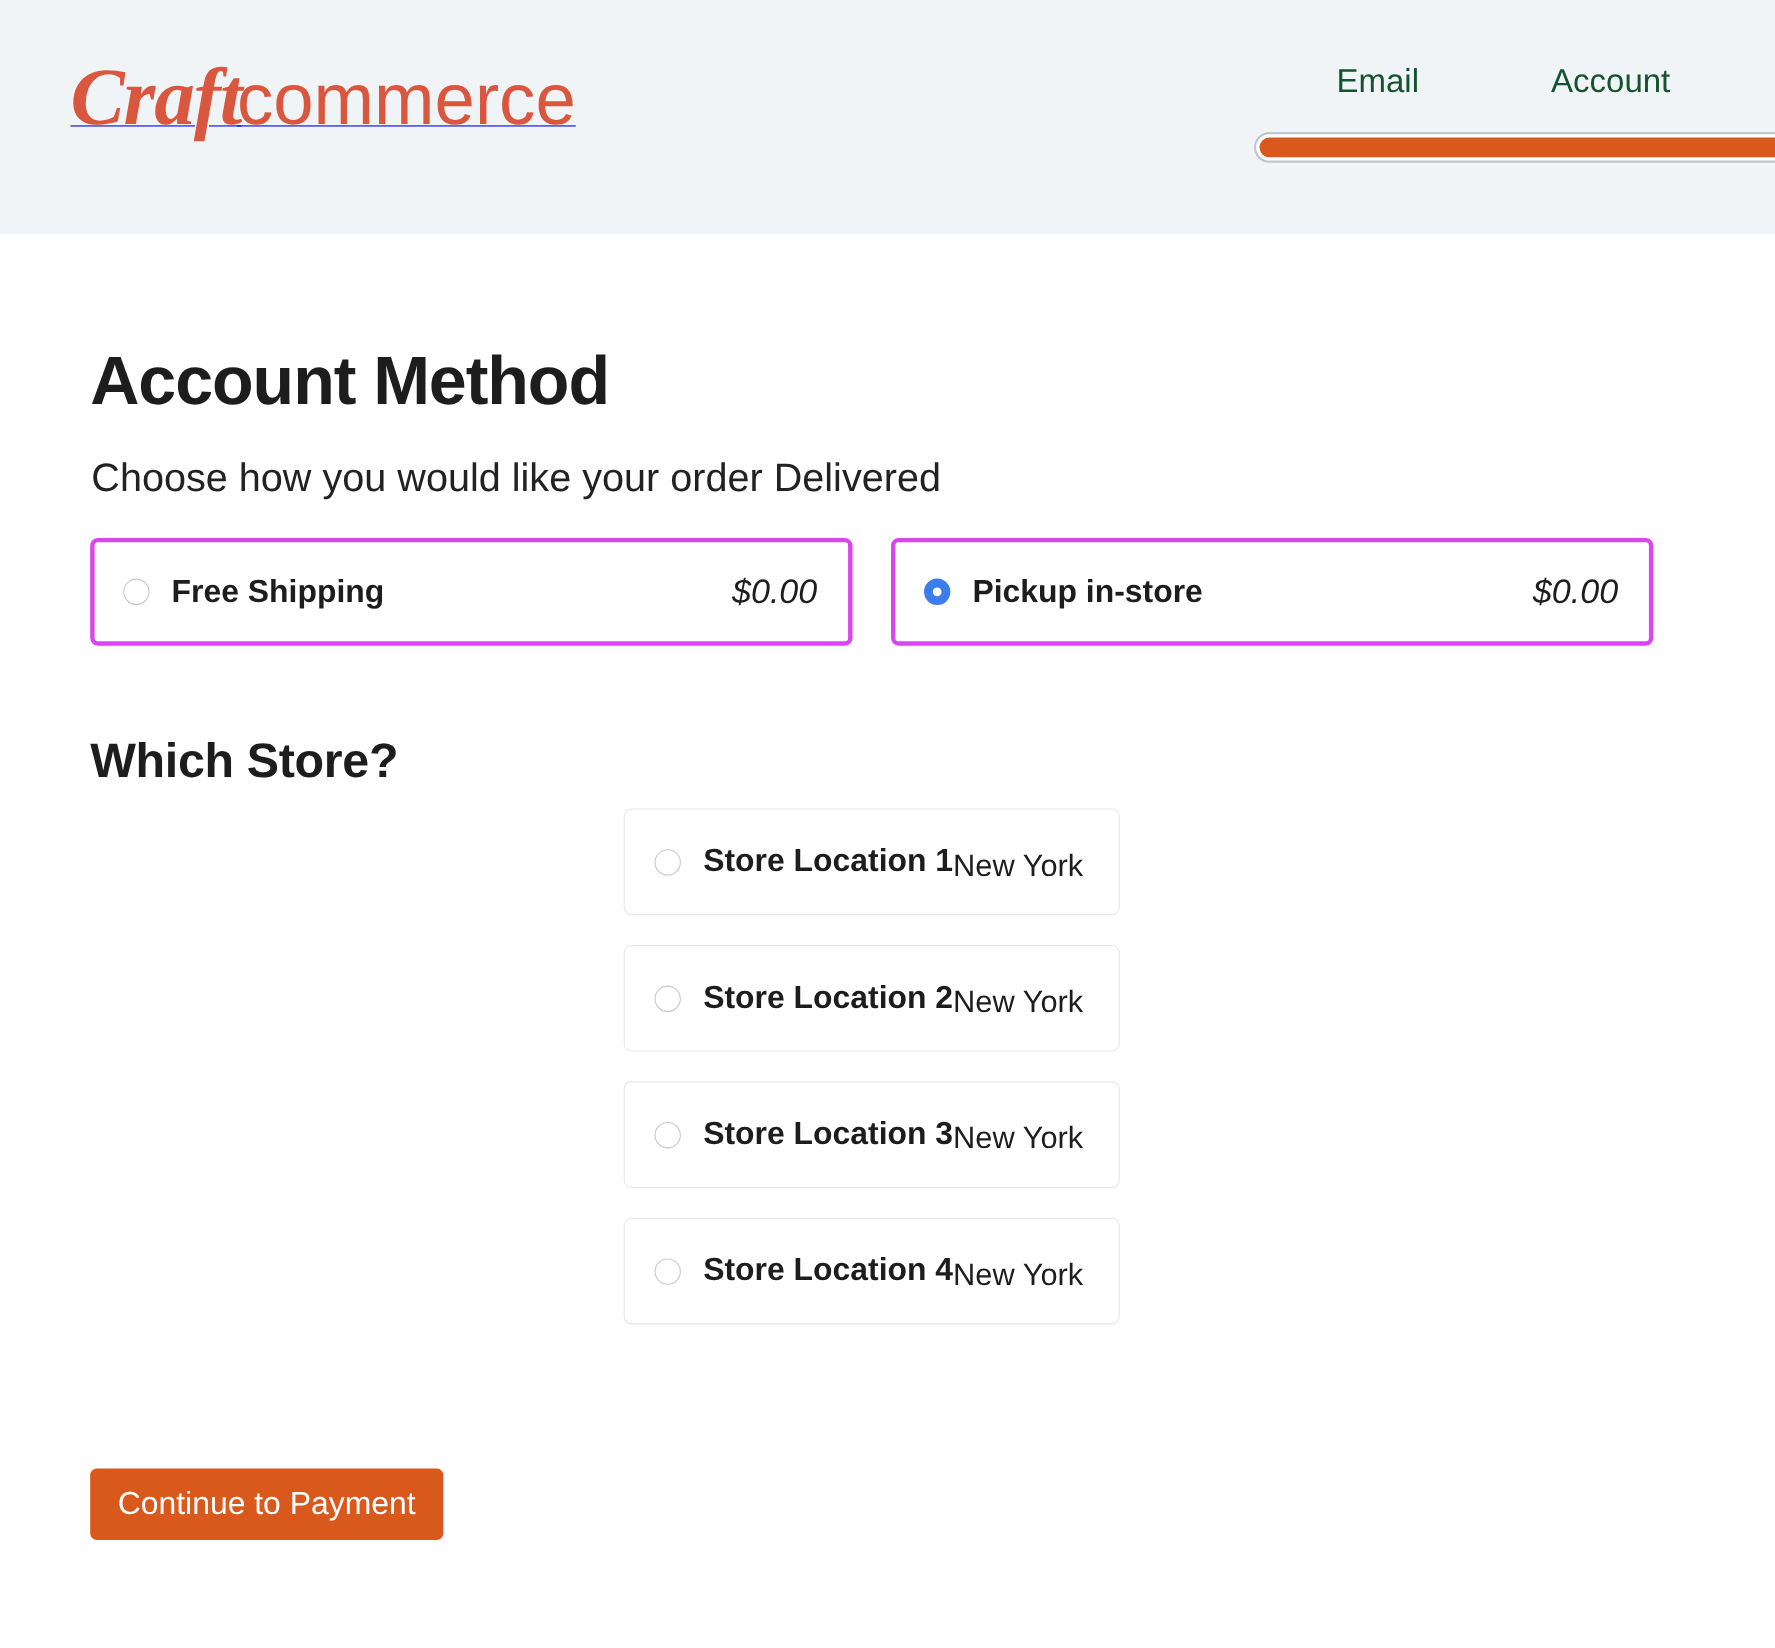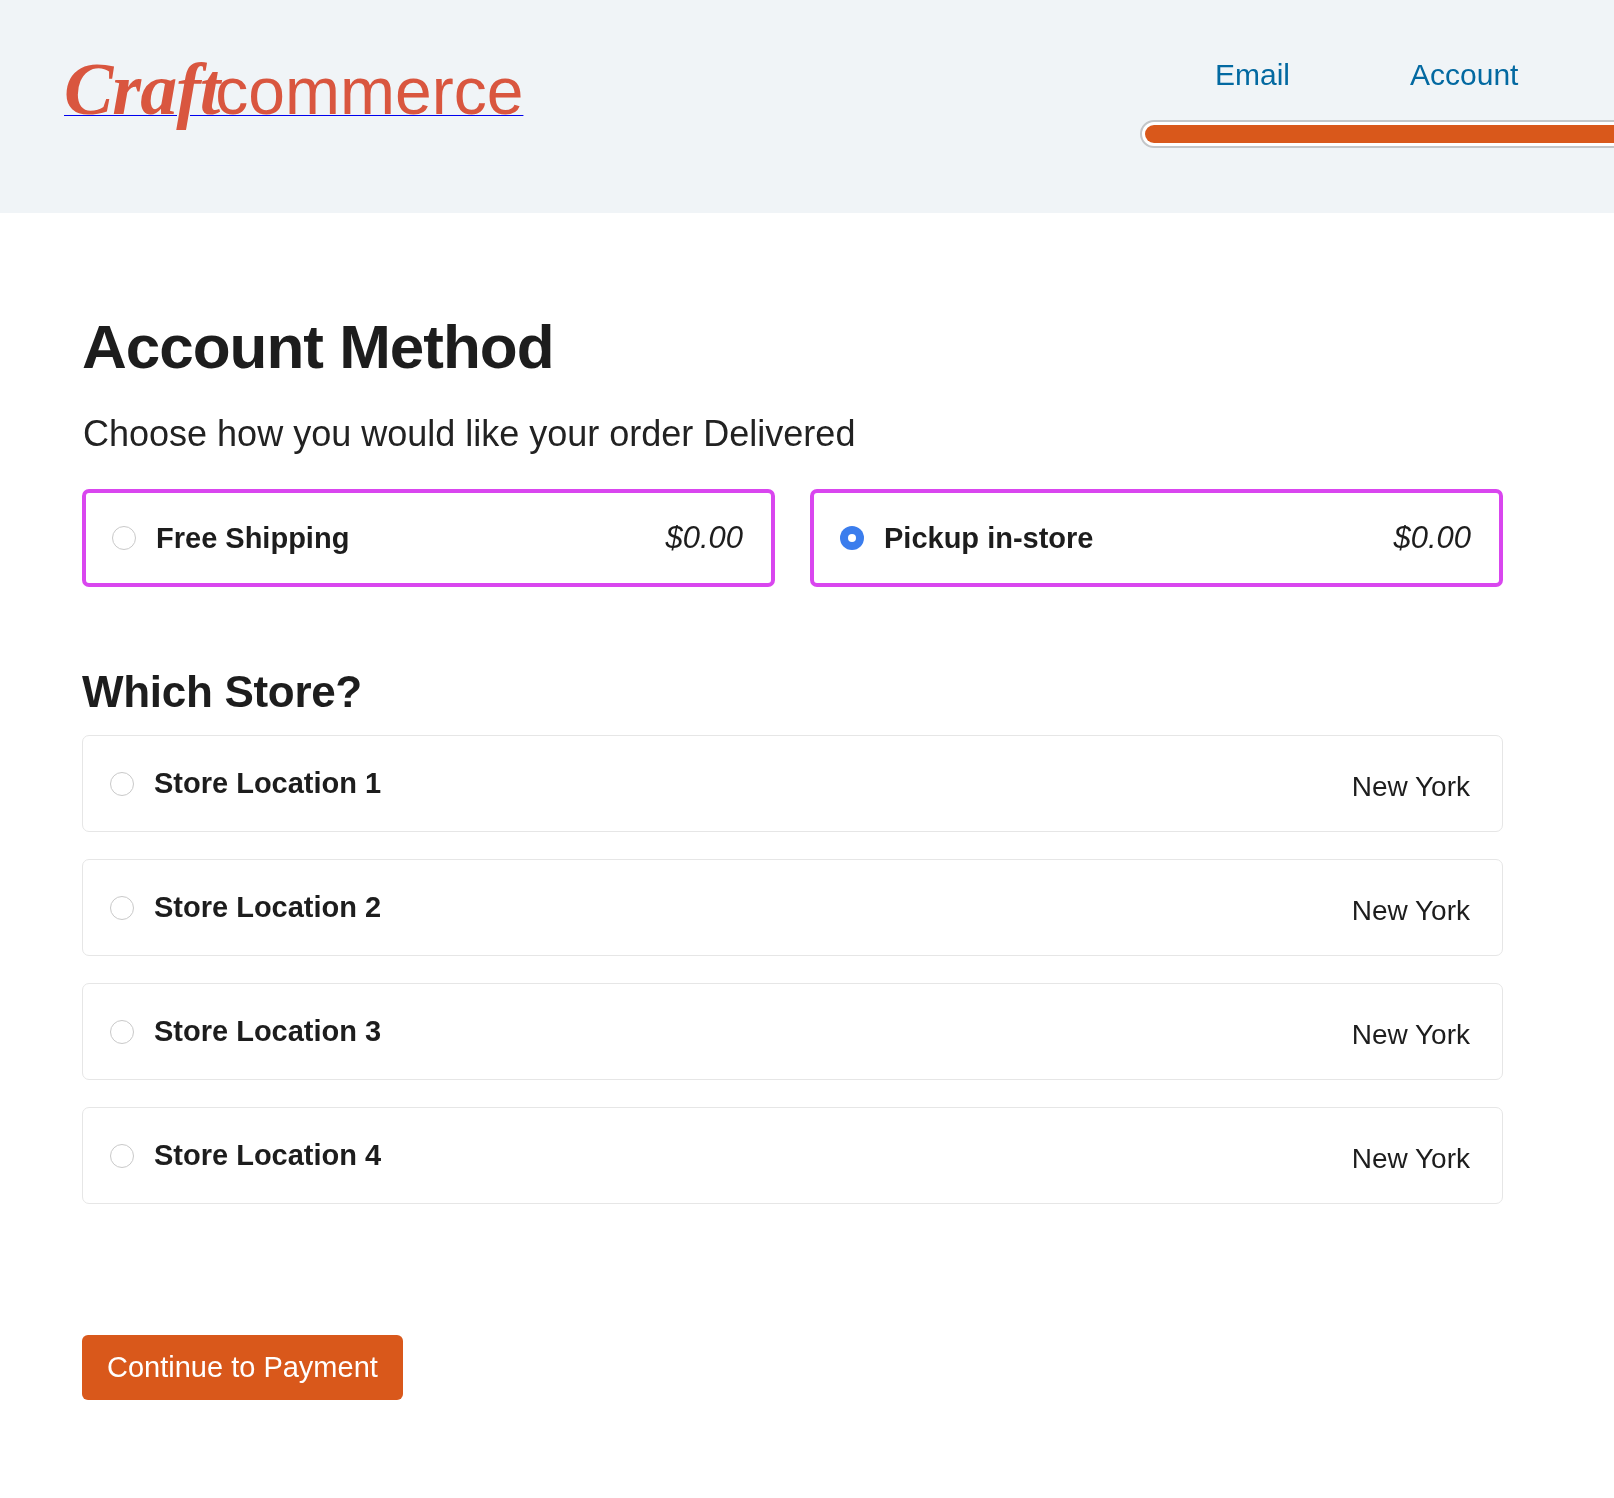--- a/index.html
+++ b/index.html
@@ -51,21 +51,21 @@
     position: absolute;
     left: 1140px;
     top: 58px;
     width: 520px;
     display: flex;
     align-items: flex-start;
   }
   .nav-link {
     font-size: 30px;
     font-weight: 400;
-    color: #0369a1;
+    color: #14532d;
     text-decoration: none;
     white-space: nowrap;
   }
   .nav-link.nav-email   { margin-left: 75px; }
   .nav-link.nav-account { margin-left: 120px; }
 
   .progress-track {
     position: absolute;
     left: 1140px;
     top: 120px;
@@ -186,20 +186,21 @@
   }
 
   .store-list {
     position: absolute;
     left: 82px;
     top: 522px;           
     width: 1421px;
     display: flex;
     flex-direction: column;
     gap: 27px;
+    align-items: center;
   }
   .store-card {
     height: 97px;
     border: 1px solid #e6e6e6;
     border-radius: 7px;
     background: #ffffff;
     display: flex;
     align-items: center;
     padding: 0 32px 0 27px;
     cursor: pointer;

